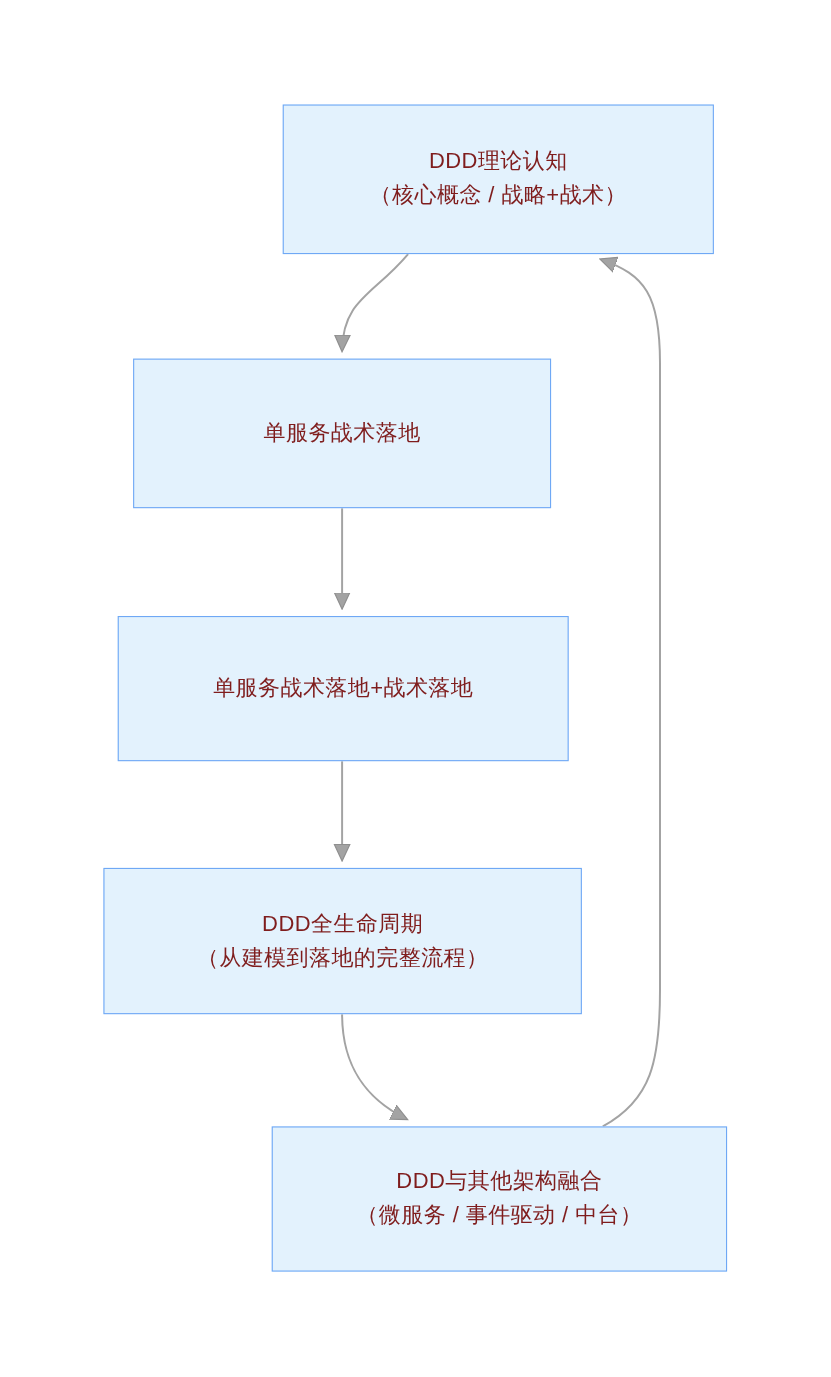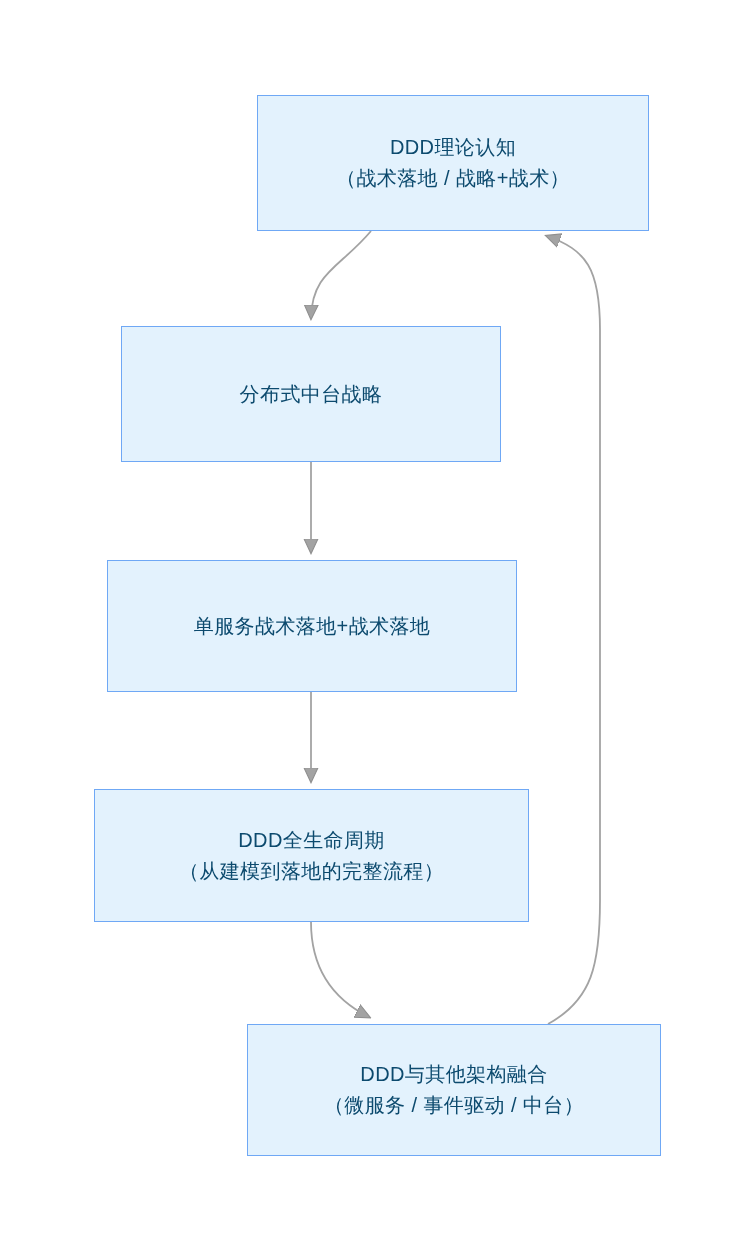--- a/index.html
+++ b/index.html
@@ -28,21 +28,21 @@
   .node {
     position: absolute;
     box-sizing: border-box;
     background: #e3f2fd;
     border: 1.6px solid #6fa8f5;
     display: flex;
     flex-direction: column;
     align-items: center;
     justify-content: center;
     text-align: center;
-    color: #0c4a6e;
+    color: #7f1d1d;
     z-index: 2;
   }
   .node-line {
     font-size: 20px;
     line-height: 31px;
     letter-spacing: 0.4px;
     white-space: nowrap;
   }
 </style>
 </head>
@@ -65,25 +65,25 @@
 
     <path d="M 311,922 C 311,972 335,1000 369,1017" fill="none" stroke="#a3a3a3" stroke-width="1.8" marker-end="url(#arrowhead)"></path>
 
     <path d="M 548,1024 C 592,1000 600,965 600,900
              L 600,330
              C 600,268 586,250 547,236" fill="none" stroke="#a3a3a3" stroke-width="1.8" marker-end="url(#arrowhead)"></path>
   </svg>
 
   <div class="node" style="left:257px; top:95px; width:392px; height:136px;">
     <div class="node-line">DDD理论认知</div>
-    <div class="node-line">（战术落地 / 战略+战术）</div>
+    <div class="node-line">（核心概念 / 战略+战术）</div>
   </div>
 
   <div class="node" style="left:121px; top:326px; width:380px; height:136px;">
-    <div class="node-line">分布式中台战略</div>
+    <div class="node-line">单服务战术落地</div>
   </div>
 
   <div class="node" style="left:107px; top:560px; width:410px; height:132px;">
     <div class="node-line">单服务战术落地+战术落地</div>
   </div>
 
   <div class="node" style="left:94px; top:789px; width:435px; height:133px;">
     <div class="node-line">DDD全生命周期</div>
     <div class="node-line">（从建模到落地的完整流程）</div>
   </div>

